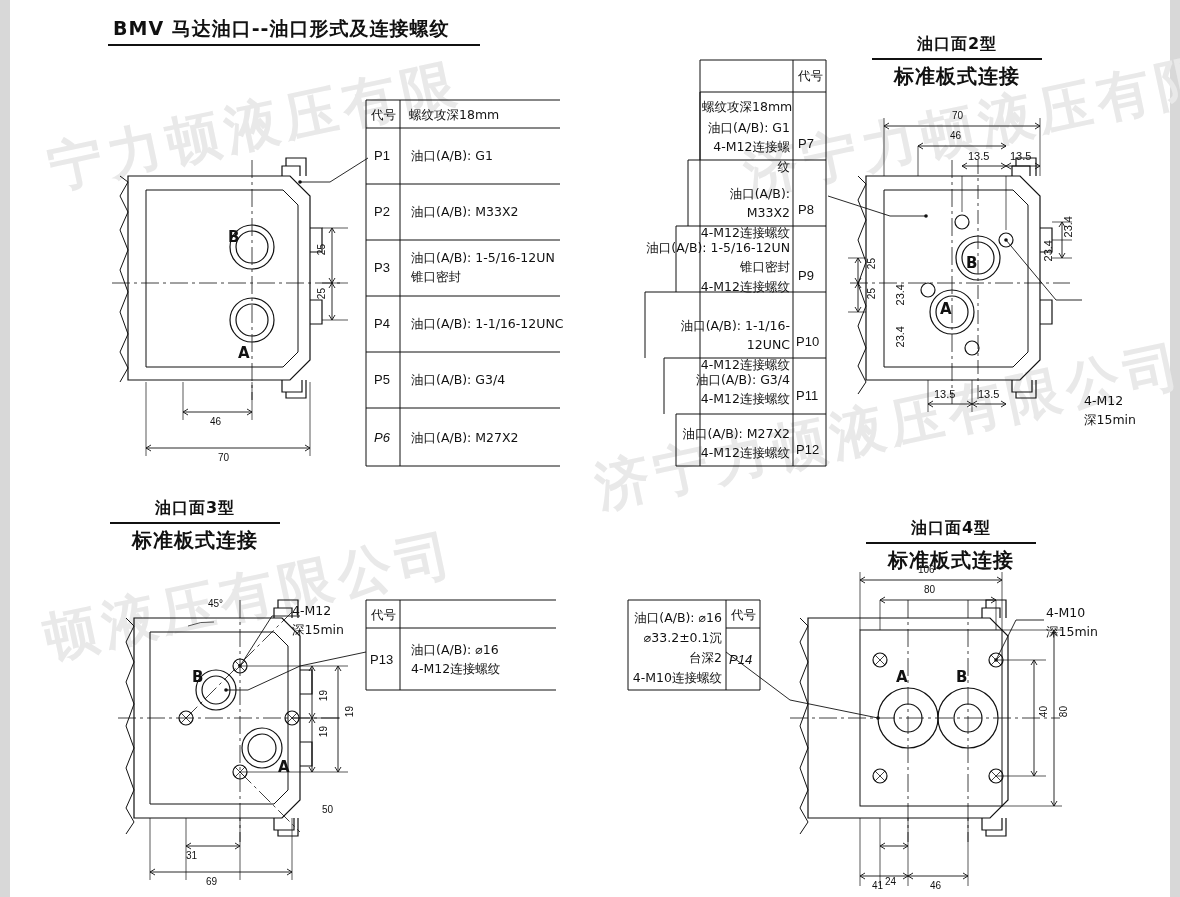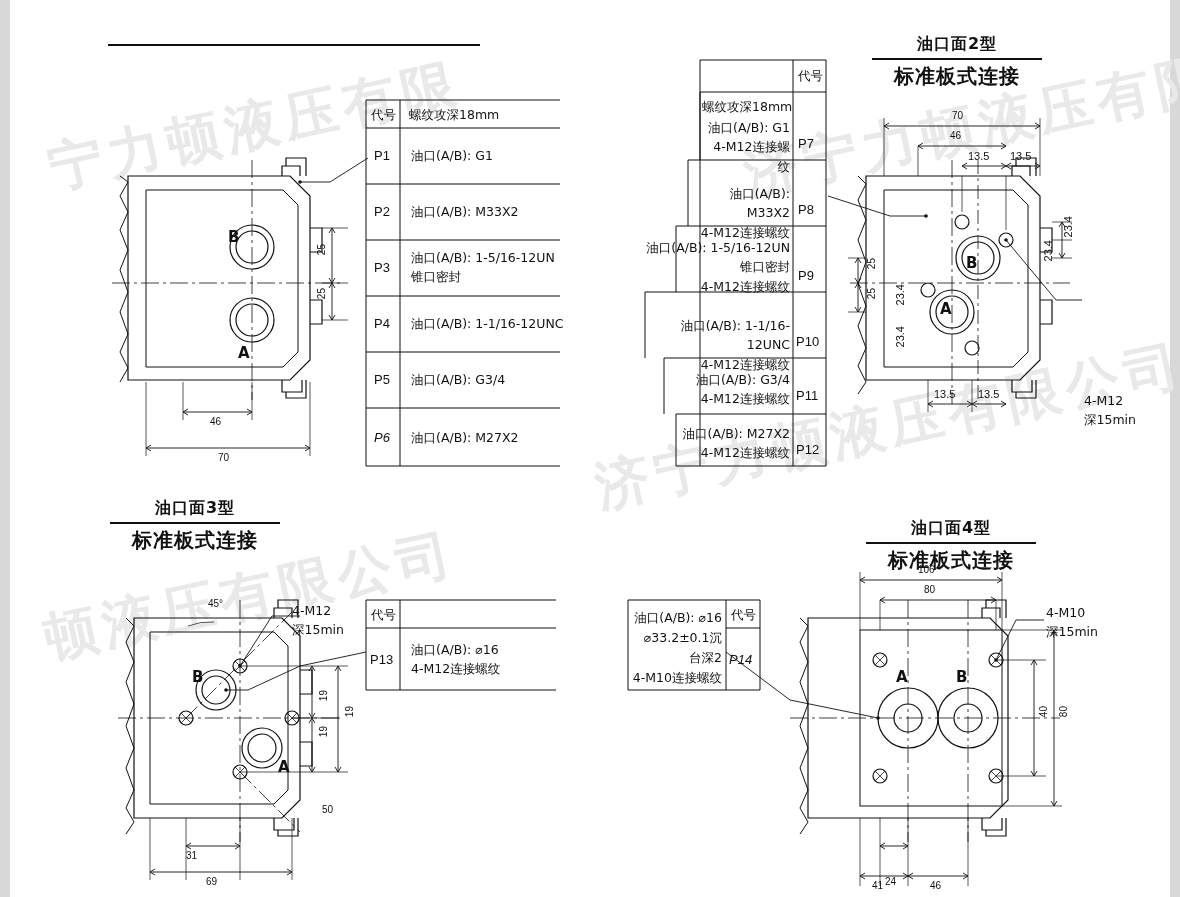--- a/index.html
+++ b/index.html
@@ -102,20 +102,21 @@
 <div id="page">
 
   <div class="frame-l"></div>
   <div class="frame-r"></div>
 
   <div class="wm" style="left:45px; top:90px;">宁力顿液压有限</div>
   <div class="wm" style="left:590px; top:390px;">济宁力顿液压有限公司</div>
   <div class="wm" style="left:40px; top:560px;">顿液压有限公司</div>
   <div class="wm" style="left:740px; top:90px;">济宁力顿液压有限</div>
 
+  <div class="title">BMV 马达油口--油口形式及连接螺纹</div>
   <div class="title-underline"></div>
 
   <svg class="dwg" viewBox="0 0 1180 897">
     <g fill="none" stroke="#111" stroke-width="1.2" stroke-linejoin="miter">
 
       <path d="M120 176 L128 182 L120 196 L128 212 L120 230 L128 250 L120 270 L128 292 L120 312 L128 334 L120 352 L128 368 L120 382" stroke-width="1"></path>
 
       <path d="M128 176 L290 176 L310 196 L310 360 L290 380 L128 380 Z"></path>
 
       <path d="M146 190 L283 190 L298 205 L298 352 L283 367 L146 367 Z" stroke-width="1"></path>

